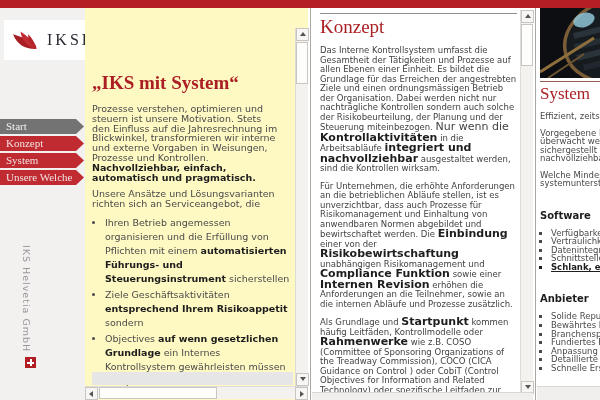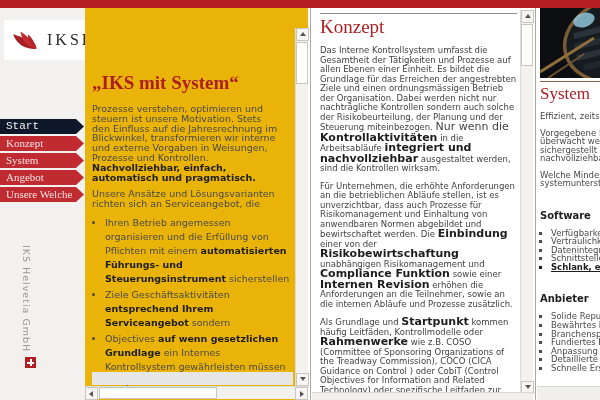--- a/index.html
+++ b/index.html
@@ -9,28 +9,28 @@
   .topbar{position:absolute;left:0;top:0;width:600px;height:8px;background:#b41e24;}
   
   .sidebar{position:absolute;left:0;top:8px;width:85px;height:392px;background:#f2f1f0;}
   .logo{position:absolute;left:4px;top:20px;width:112px;height:40px;background:#fff;
         display:flex;align-items:center;gap:5px;padding-left:8px;box-sizing:border-box;cursor:pointer;}
   .logo-text{font-family:"Liberation Serif",serif;font-size:16px;letter-spacing:3px;color:#2b2b33;}
   .menu{position:absolute;left:0;top:119px;width:84px;}
   .menu-item{height:15px;line-height:15px;margin-bottom:2px;background:#bf2b31;color:#f3e2e2;
         font-family:"Liberation Serif",serif;font-size:11px;padding-left:6px;cursor:pointer;
         clip-path:polygon(0 0,calc(100% - 8px) 0,100% 50%,calc(100% - 8px) 100%,0 100%);}
-  .menu-item.active{background:#0f172a;color:#f2f2f2;font-family:Liberation Mono, monospace;}
+  .menu-item.active{background:#737373;color:#f2f2f2;}
   .vbrand{position:absolute;left:21px;top:237px;height:118px;writing-mode:vertical-rl;
         font-size:9.5px;letter-spacing:1px;color:#98979b;}
   .flag{position:absolute;left:25px;top:349px;width:11px;height:11px;background:#b01e24;}
   .flag .h{position:absolute;left:2px;top:4.5px;width:7px;height:2px;background:#fff;}
   .flag .v{position:absolute;left:4.5px;top:2px;width:2px;height:7px;background:#fff;}
   
-  .col-main{position:absolute;left:85px;top:8px;width:223px;height:392px;background:#eab308;}
+  .col-main{position:absolute;left:85px;top:8px;width:223px;height:392px;background:#fef9c3;}
   .main-content{position:absolute;left:7px;top:0;width:198px;}
   .main-title{font-family:"Liberation Serif",serif;font-weight:bold;color:#ab1f24;
         font-size:19px;margin:64px 0 10px 0;}
   .mp{font-size:9.5px;line-height:9.8px;margin:0 12px 7px 0;color:#4a4a4a;}
   .b{font-weight:bold;color:#1d1d1d;}
   .big{font-size:11px;}
   ul.main-bullets{margin:0 0 7px 0;padding-left:13px;}
   ul.main-bullets li{font-size:9.5px;line-height:14px;margin-bottom:2px;color:#4a4a4a;}
   .img-ph{position:absolute;left:7px;top:364px;width:201px;height:13px;background:#e7e6e6;}
   
@@ -91,32 +91,31 @@
         <path d="M36,31 C22,31 12,25 7,12 C16,15 24,19 30,25 Z" fill="#c22d33" transform="rotate(14 36 31)"></path>
         <path d="M36,31 C26,32 18,28 14,20 C22,22 28,25 33,28 Z" fill="#b3242b" transform="rotate(34 36 31)"></path>
       </g>
     </svg>
     <span class="logo-text">IKSH</span>
   </div>
   <nav class="menu" id="nav">
       <div class="menu-item active">Start</div>
       <div class="menu-item">Konzept</div>
       <div class="menu-item">System</div>
-      <div class="menu-item">Angebot</div>
       <div class="menu-item">Unsere Welche</div>
     </nav>
 
   <section class="col-main">
     <div class="main-content">
       <h1 class="main-title">„IKS mit System“</h1>
       <p class="mp"><span>Prozesse verstehen, optimieren und steuern ist unsere Motivation. Stets den Einfluss auf die Jahresrechnung im Blickwinkel, transformieren wir interne und externe Vorgaben in Weisungen, Prozesse und Kontrollen. </span><span class="b">Nachvollziehbar, einfach, automatisch und pragmatisch.</span></p>
       <p class="mp">Unsere Ansätze und Lösungsvarianten richten sich an Serviceangebot, die</p>
       <ul class="main-bullets" id="main-bullets">
           <li><span>Ihren Betrieb angemessen organisieren und die Erfüllung von Pflichten mit einem </span><span class="b">automatisierten Führungs- und Steuerungsinstrument</span><span> sicherstellen</span></li>
-          <li><span>Ziele Geschäftsaktivitäten </span><span class="b">entsprechend Ihrem Serviceangebot</span><span> sondern</span></li>
+          <li><span>Ziele Geschäftsaktivitäten </span><span class="b">entsprechend Ihrem Risikoappetit</span><span> sondern</span></li>
           <li><span>Objectives </span><span class="b">auf wenn gesetzlichen Grundlage</span><span> ein Internes Kontrollsystem gewährleisten müssen und periodisch Rechenschaft an interne oder externe Stellen über dessen Existenz und Wirksamkeit erbringen.</span></li>
         </ul>
       <p class="mp"><span>Wir bieten ein </span><span class="b">modulares Serviceangebot,</span><span> um Ihre </span><span class="b">Bedürfnisse</span><span> optimal </span><span class="b">in klare Ziele</span><span> und Vorgaben zu </span></p>
 
     </div>
     <div class="img-ph"></div>
     <div class="vsb" style="top:20px;height:358px;">
       <div class="sb-btn" style="left:0;top:0;">
           <div class="arr arr-up"></div>
         </div>

